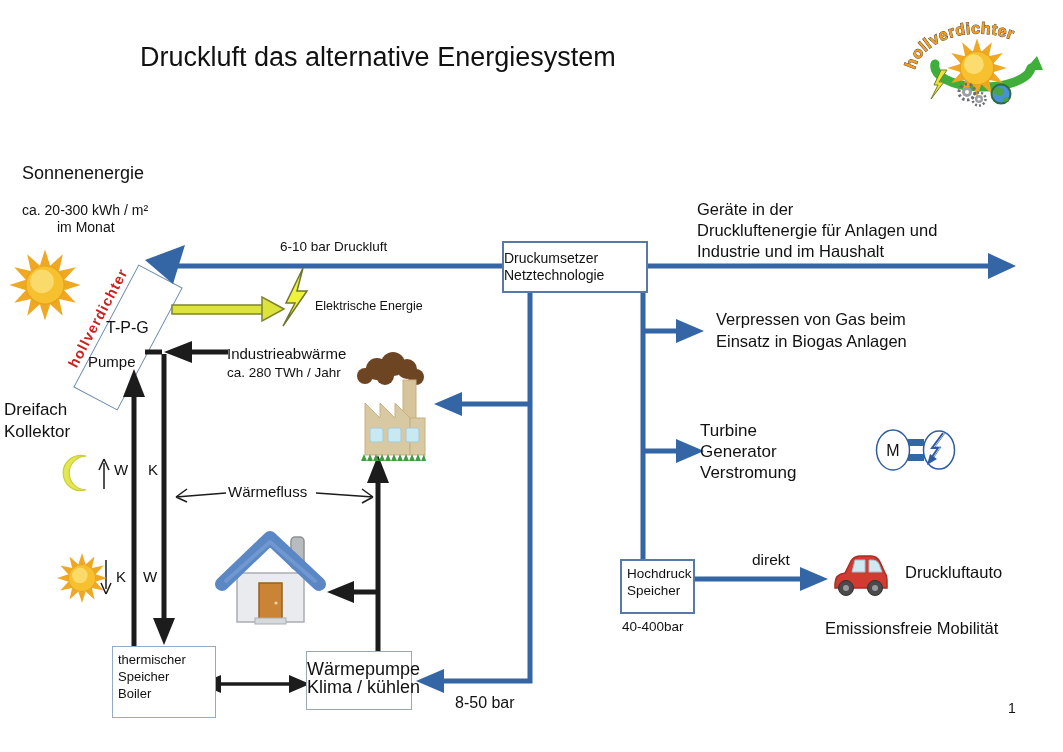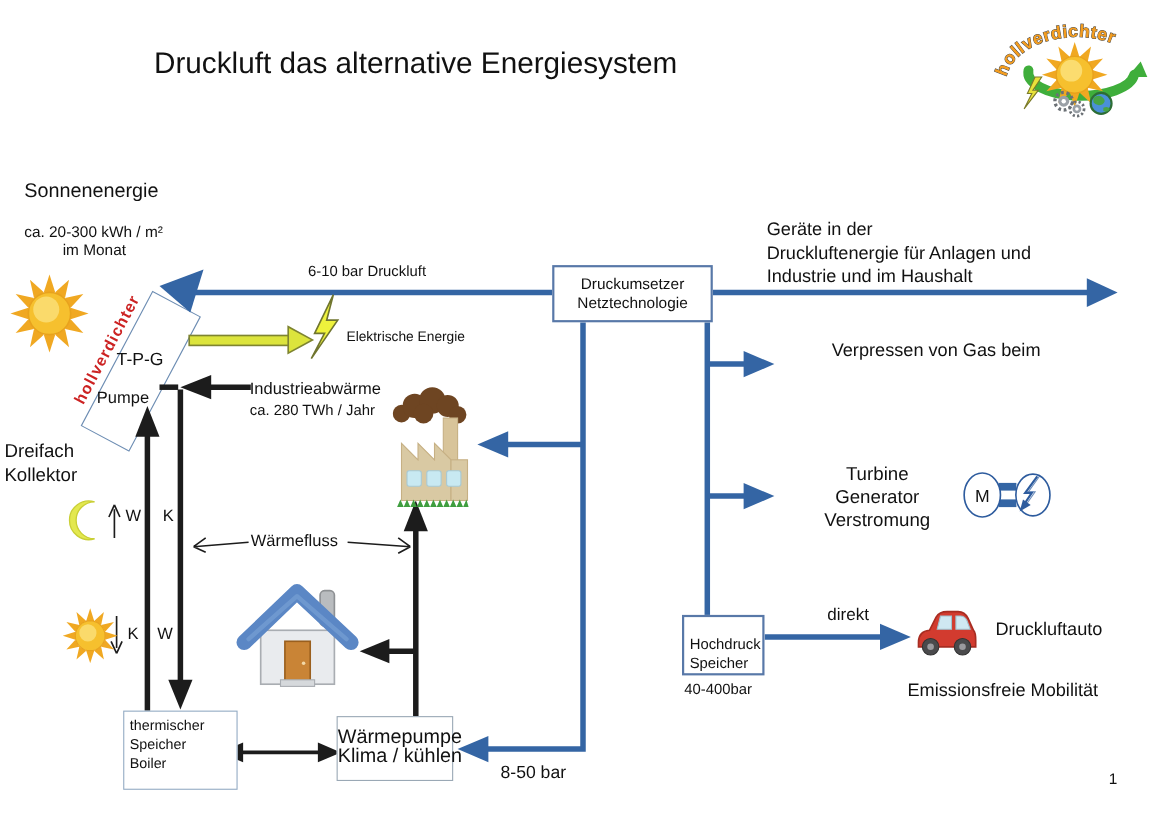--- a/index.html
+++ b/index.html
@@ -1,19 +1,19 @@
 <!DOCTYPE html>
 <html><head>
 <meta charset="utf-8">
 <style>
   html,body{margin:0;padding:0;background:#fff;}
   #canvas{position:relative;width:1063px;height:752px;background:#fff;overflow:hidden;
           font-family:"Liberation Sans",sans-serif;color:#111;}
   .b{font-weight:normal;}
-  .ctr{text-align:center;}
+  .ctr{text-align:left;}
   .box{position:absolute;background:#fff;z-index:6;}
   .box .ln{white-space:nowrap;}
   .t{position:absolute;white-space:nowrap;z-index:7;}
   #collector{position:absolute;left:103px;top:268px;width:48px;height:137px;background:#fff;
              border:1.5px solid #6d8db3;transform:rotate(28deg);z-index:1;}
   #brand{left:28px;top:310px;width:140px;text-align:center;transform:rotate(-62deg);
          color:#cc2222;font-weight:bold;font-size:14.5px;letter-spacing:1px;z-index:8;}
   svg{position:absolute;}
   #overlay{left:0;top:0;z-index:3;}
   .icon{z-index:4;}
@@ -219,21 +219,21 @@
     </text>
   </svg>
 
   <div class="box ctr" style="left:502px;top:241px;width:146px;height:52px;border:2px solid #5878a8;
        font-size:14px;line-height:17px;padding-top:7px;box-sizing:border-box">
     <div class="ln">Druckumsetzer</div>
     <div class="ln">Netztechnologie</div>
   </div>
 
   <div class="box" style="left:620px;top:559px;width:75px;height:55px;border:2px solid #5878a8;
-       font-size:13.5px;line-height:16.5px;padding:17px 0 0 5px;box-sizing:border-box">
+       font-size:13.5px;line-height:16.5px;padding:5px 0 0 5px;box-sizing:border-box">
     <div class="ln">Hochdruck</div>
     <div class="ln">Speicher</div>
   </div>
 
   <div class="box" style="left:112px;top:646px;width:104px;height:72px;border:1.5px solid #93abc4;
        font-size:13px;line-height:17px;padding:4px 0 0 5px;box-sizing:border-box">
     <div class="ln">thermischer</div>
     <div class="ln">Speicher</div>
     <div class="ln">Boiler</div>
   </div>
@@ -267,20 +267,21 @@
   <div class="t" style="left:227px;top:365px;font-size:13.5px">ca. 280 TWh / Jahr</div>
 
   <div class="t b" style="left:697px;top:199px;font-size:16.5px;line-height:21px">
     <div>Geräte in der</div>
     <div>Druckluftenergie für Anlagen und</div>
     <div>Industrie und im Haushalt</div>
   </div>
 
   <div class="t ctr" style="left:716px;top:309px;width:270px;font-size:16.5px;line-height:21.5px">
     <div>Verpressen von Gas beim</div>
+    <div>Einsatz in Biogas Anlagen</div>
   </div>
 
   <div class="t ctr" style="left:700px;top:420px;width:195px;font-size:17px;line-height:21px">
     <div>Turbine</div>
     <div>Generator</div>
     <div>Verstromung</div>
   </div>
 
   <div class="t" style="left:752px;top:551px;font-size:15.5px">direkt</div>
   <div class="t" style="left:905px;top:563px;font-size:16.5px">Druckluftauto</div>

